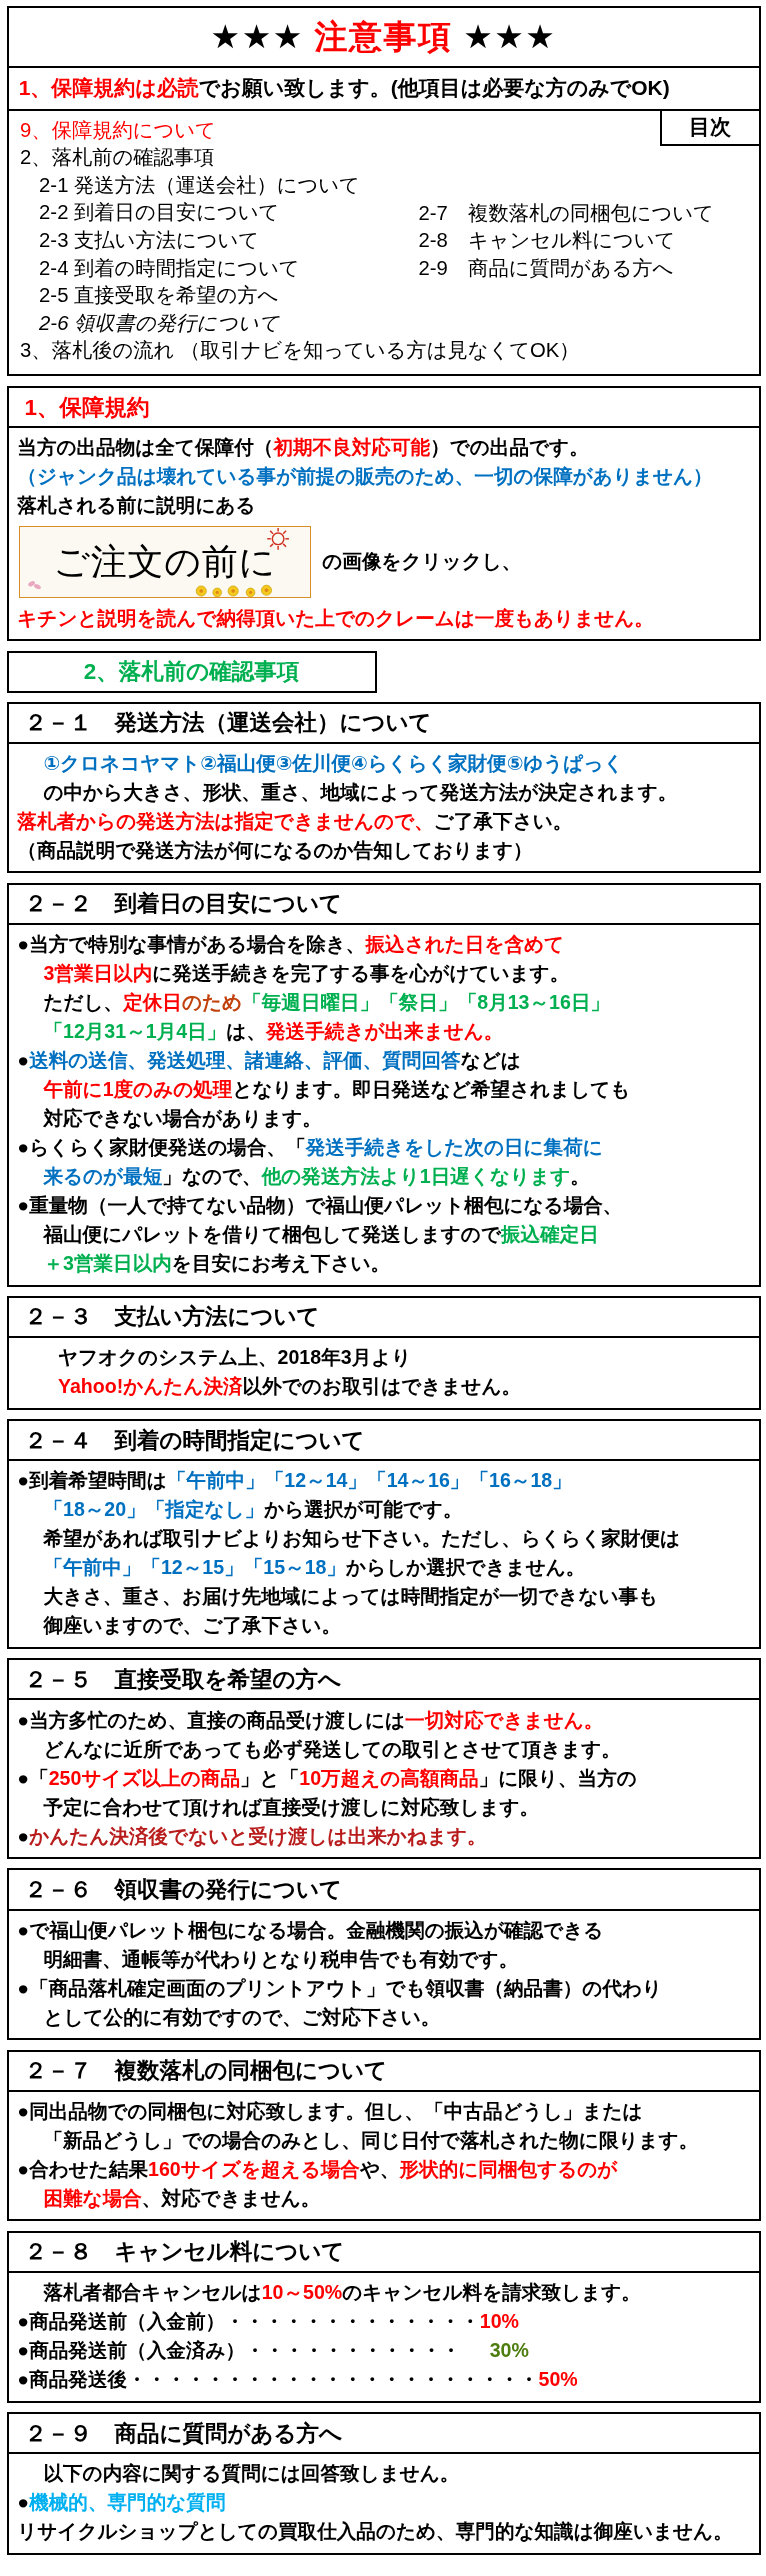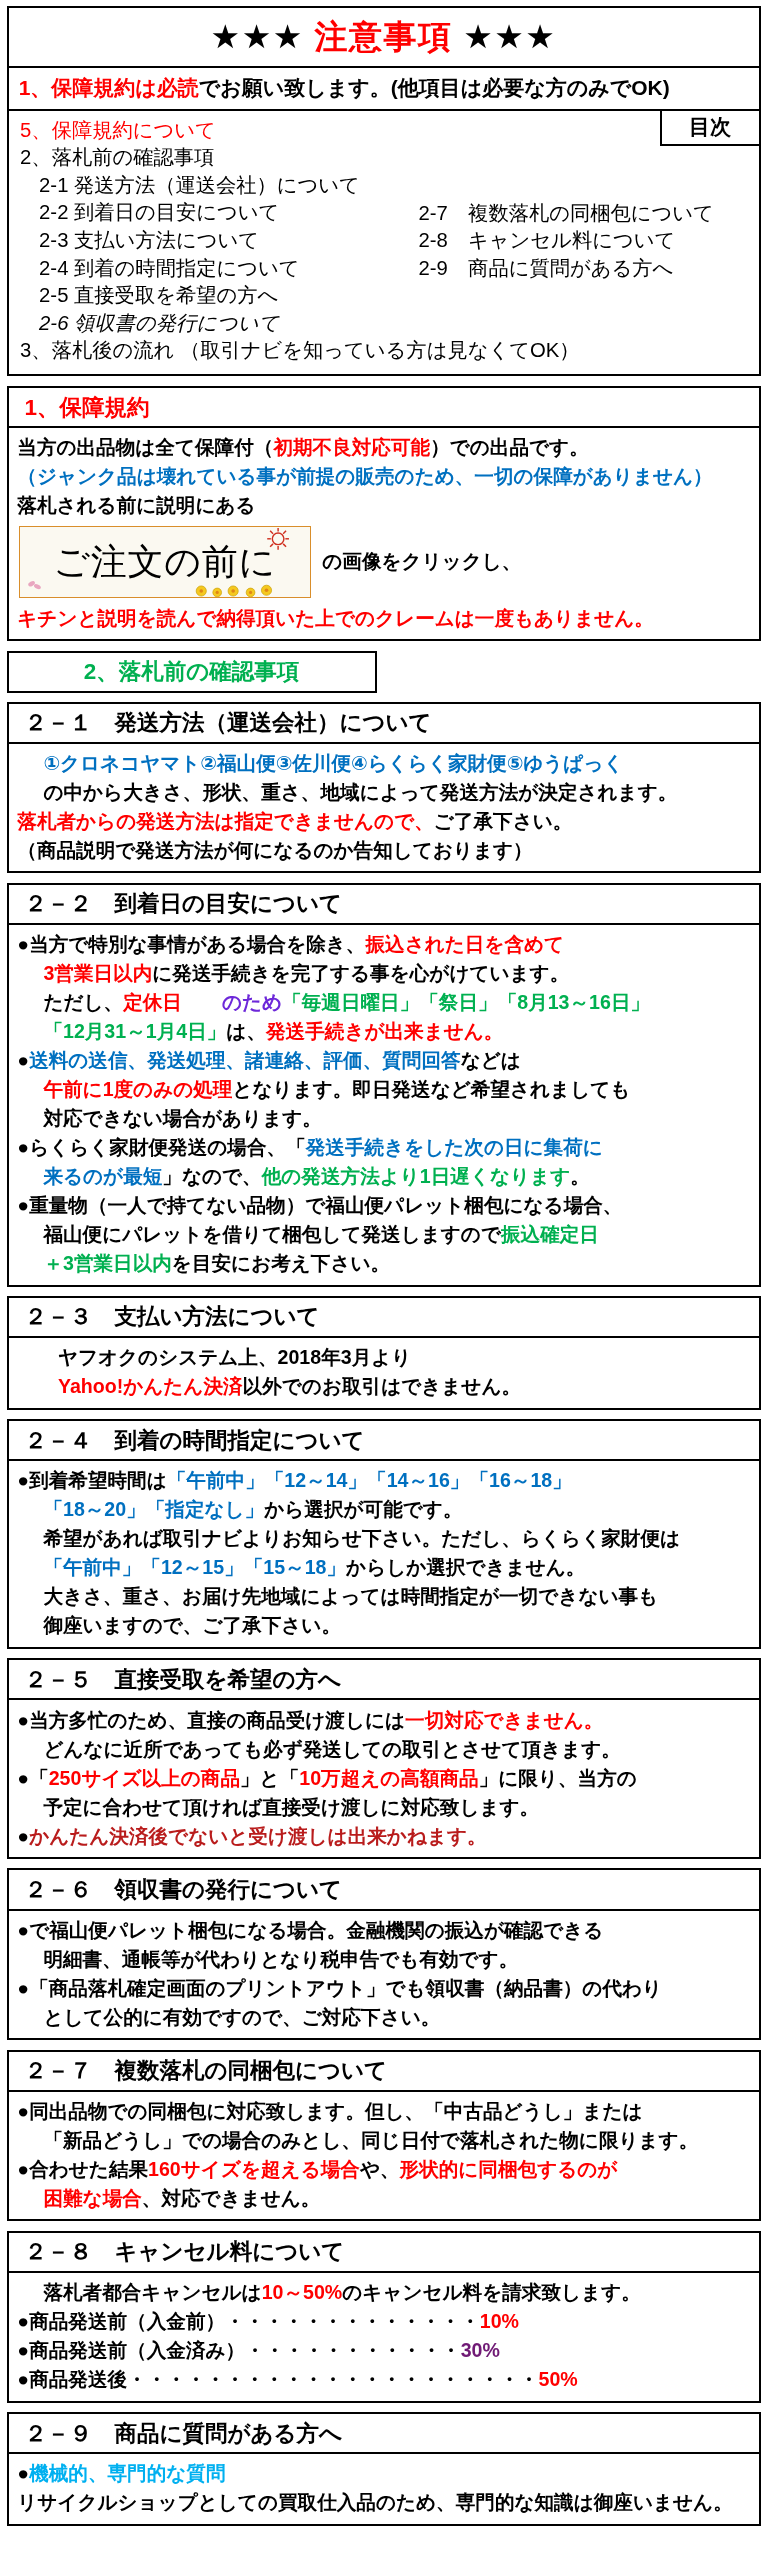--- a/index.html
+++ b/index.html
@@ -74,21 +74,21 @@
   <div class="topbox">
     <div class="title-row">
       <span>★★★</span>
       <span style="color:#ff0000">注意事項</span>
       <span>★★★</span>
     </div>
     <div class="subtitle-row"><span style="color: rgb(255, 0, 0);">1、保障規約は必読</span><span style="color: rgb(0, 0, 0);">でお願い致します。(他項目は必要な方のみでOK)</span></div>
     <div class="toc">
       <div class="toc-label">目次</div>
       <div class="toc-left">
-          <div class="toc-row" style="color: rgb(255, 0, 0);">5、保障規約について</div>
+          <div class="toc-row" style="color: rgb(255, 0, 0);">9、保障規約について</div>
           <div class="toc-row" style="color: rgb(0, 0, 0);">2、落札前の確認事項</div>
           <div class="toc-row ind" style="color: rgb(0, 0, 0);">2-1 発送方法（運送会社）について</div>
           <div class="toc-row ind" style="color: rgb(0, 0, 0);">2-2 到着日の目安について</div>
           <div class="toc-row ind" style="color: rgb(0, 0, 0);">2-3 支払い方法について</div>
           <div class="toc-row ind" style="color: rgb(0, 0, 0);">2-4 到着の時間指定について</div>
           <div class="toc-row ind" style="color: rgb(0, 0, 0);">2-5 直接受取を希望の方へ</div>
           <div class="toc-row ind" style="color: rgb(0, 0, 0); font-style: italic;">2-6 領収書の発行について</div>
           <div class="toc-row" style="color: rgb(0, 0, 0);">3、落札後の流れ （取引ナビを知っている方は見なくてOK）</div>
         </div>
       <div class="toc-right">
@@ -154,21 +154,21 @@
           <div class="line p1"><span style="color: rgb(0, 0, 0);">の中から大きさ、形状、重さ、地域によって発送方法が決定されます。</span></div>
           <div class="line p0"><span style="color: rgb(255, 0, 0);">落札者からの発送方法は指定できませんので、</span><span style="color: rgb(0, 0, 0);">ご了承下さい。</span></div>
           <div class="line p0"><span style="color: rgb(0, 0, 0);">（商品説明で発送方法が何になるのか告知しております）</span></div>
         </div>
       </div>
       <div class="sec">
         <div class="sec-h" style="color: rgb(0, 0, 0);">２－２　到着日の目安について</div>
         <div class="sec-b">
           <div class="line p0"><span style="color: rgb(0, 0, 0);">●</span><span style="color: rgb(0, 0, 0);">当方で特別な事情がある場合を除き、</span><span style="color: rgb(255, 0, 0);">振込された日を含めて</span></div>
           <div class="line p1"><span style="color: rgb(255, 0, 0);">3営業日以内</span><span style="color: rgb(0, 0, 0);">に発送手続きを完了する事を心がけています。</span></div>
-          <div class="line p1"><span style="color: rgb(0, 0, 0);">ただし、</span><span style="color: rgb(255, 0, 0);">定休日</span><span style="color: #6d28d9; margin-left: 40px;">のため</span><span style="color: rgb(0, 176, 80);">「毎週日曜日」「祭日」「8月13～16日」</span></div>
+          <div class="line p1"><span style="color: rgb(0, 0, 0);">ただし、</span><span style="color: rgb(255, 0, 0);">定休日</span><span style="color: #c2410c;">のため</span><span style="color: rgb(0, 176, 80);">「毎週日曜日」「祭日」「8月13～16日」</span></div>
           <div class="line p1"><span style="color: rgb(0, 176, 80);">「12月31～1月4日」</span><span style="color: rgb(0, 0, 0);">は、</span><span style="color: rgb(255, 0, 0);">発送手続きが出来ません。</span></div>
           <div class="line p0"><span style="color: rgb(0, 0, 0);">●</span><span style="color: rgb(0, 112, 192);">送料の送信、発送処理、諸連絡、評価、質問回答</span><span style="color: rgb(0, 0, 0);">などは</span></div>
           <div class="line p1"><span style="color: rgb(255, 0, 0);">午前に1度のみの処理</span><span style="color: rgb(0, 0, 0);">となります。即日発送など希望されましても</span></div>
           <div class="line p1"><span style="color: rgb(0, 0, 0);">対応できない場合があります。</span></div>
           <div class="line p0"><span style="color: rgb(0, 0, 0);">●</span><span style="color: rgb(0, 0, 0);">らくらく家財便発送の場合、「</span><span style="color: rgb(0, 112, 192);">発送手続きをした次の日に集荷に</span></div>
           <div class="line p1"><span style="color: rgb(0, 112, 192);">来るのが最短</span><span style="color: rgb(0, 0, 0);">」なので、</span><span style="color: rgb(0, 176, 80);">他の発送方法より1日遅くなります</span><span style="color: rgb(0, 0, 0);">。</span></div>
           <div class="line p0"><span style="color: rgb(0, 0, 0);">●</span><span style="color: rgb(0, 0, 0);">重量物（一人で持てない品物）で福山便パレット梱包になる場合、</span></div>
           <div class="line p1"><span style="color: rgb(0, 0, 0);">福山便にパレットを借りて梱包して発送しますので</span><span style="color: rgb(0, 176, 80);">振込確定日</span></div>
           <div class="line p1"><span style="color: rgb(0, 176, 80);">＋3営業日以内</span><span style="color: rgb(0, 0, 0);">を目安にお考え下さい。</span></div>
         </div>
@@ -217,27 +217,28 @@
           <div class="line p1"><span style="color: rgb(0, 0, 0); text-align: right;">「新品どうし」での場合のみとし、同じ日付で落札された物に限ります。</span></div>
           <div class="line p0"><span style="color: rgb(0, 0, 0);">●</span><span style="color: rgb(0, 0, 0);">合わせた結果</span><span style="color: rgb(255, 0, 0);">160サイズを超える場合</span><span style="color: rgb(0, 0, 0);">や、</span><span style="color: rgb(255, 0, 0);">形状的に同梱包するのが</span></div>
           <div class="line p1"><span style="color: rgb(255, 0, 0);">困難な場合</span><span style="color: rgb(0, 0, 0); text-align: right;">、対応できません。</span></div>
         </div>
       </div>
       <div class="sec">
         <div class="sec-h" style="color: rgb(0, 0, 0);">２－８　キャンセル料について</div>
         <div class="sec-b">
           <div class="line p1"><span style="color: rgb(0, 0, 0);">落札者都合キャンセルは</span><span style="color: rgb(255, 0, 0);">10～50%</span><span style="color: rgb(0, 0, 0);">のキャンセル料を請求致します。</span></div>
           <div class="line p0"><span style="color: rgb(0, 0, 0);">●</span><span style="color: rgb(0, 0, 0);">商品発送前（入金前）・・・・・・・・・・・・・</span><span style="color: rgb(255, 0, 0);">10%</span></div>
-          <div class="line p0"><span style="color: rgb(0, 0, 0);">●</span><span style="color: rgb(0, 0, 0);">商品発送前（入金済み）・・・・・・・・・・・</span><span style="color: #701a75;">30%</span></div>
+          <div class="line p0"><span style="color: rgb(0, 0, 0);">●</span><span style="color: rgb(0, 0, 0);">商品発送前（入金済み）・・・・・・・・・・・</span><span style="color: #4d7c0f; margin-left: 29px;">30%</span></div>
           <div class="line p0"><span style="color: rgb(0, 0, 0);">●</span><span style="color: rgb(0, 0, 0);">商品発送後・・・・・・・・・・・・・・・・・・・・・</span><span style="color: rgb(255, 0, 0);">50%</span></div>
         </div>
       </div>
       <div class="sec">
         <div class="sec-h" style="color: rgb(0, 0, 0);">２－９　商品に質問がある方へ</div>
         <div class="sec-b">
+          <div class="line p1"><span style="color: rgb(0, 0, 0);">以下の内容に関する質問には回答致しません。</span></div>
           <div class="line p0"><span style="color: rgb(0, 0, 0);">●</span><span style="color: rgb(0, 176, 240);">機械的、専門的な質問</span></div>
           <div class="line p0"><span style="color: rgb(0, 0, 0);">リサイクルショップとしての買取仕入品のため、専門的な知識は御座いません。</span></div>
         </div>
       </div>
     </div>
 
 </div>
 
 
 </body></html>

